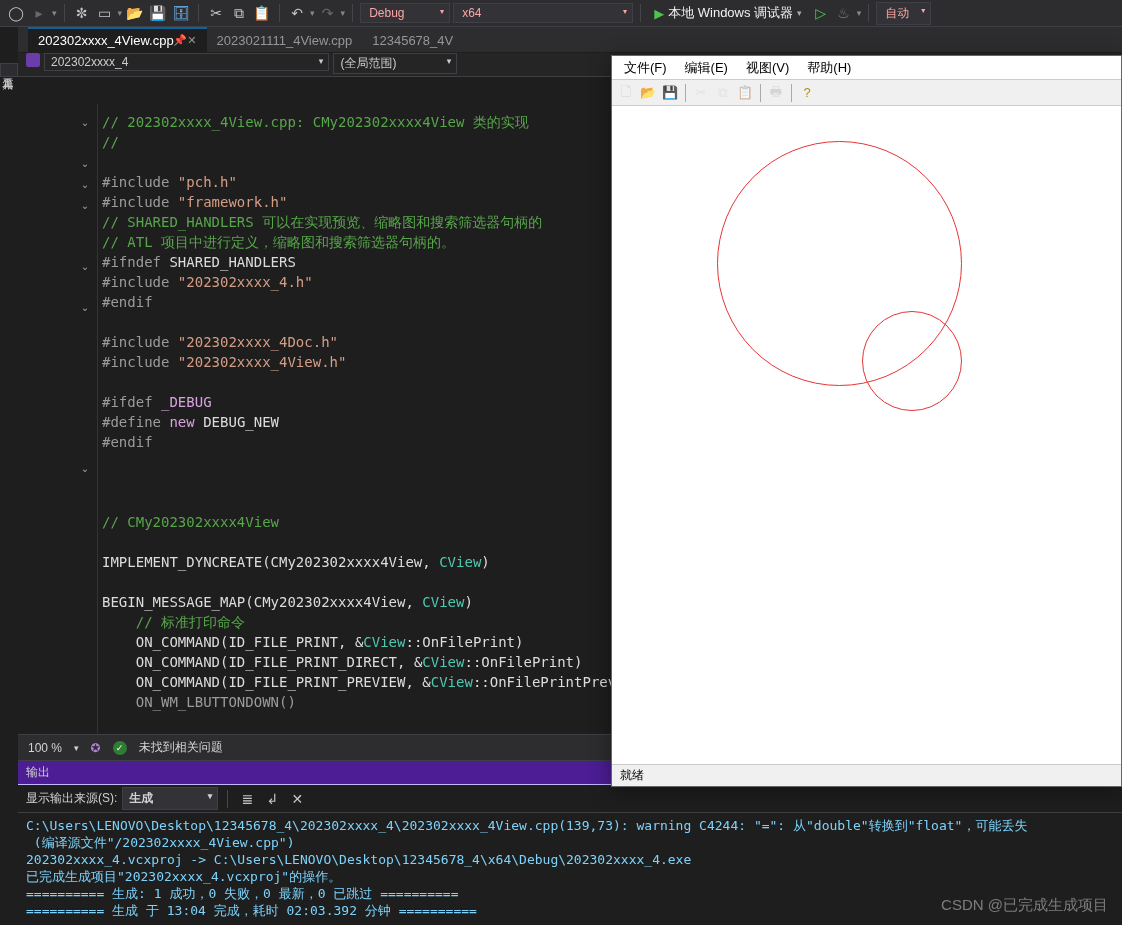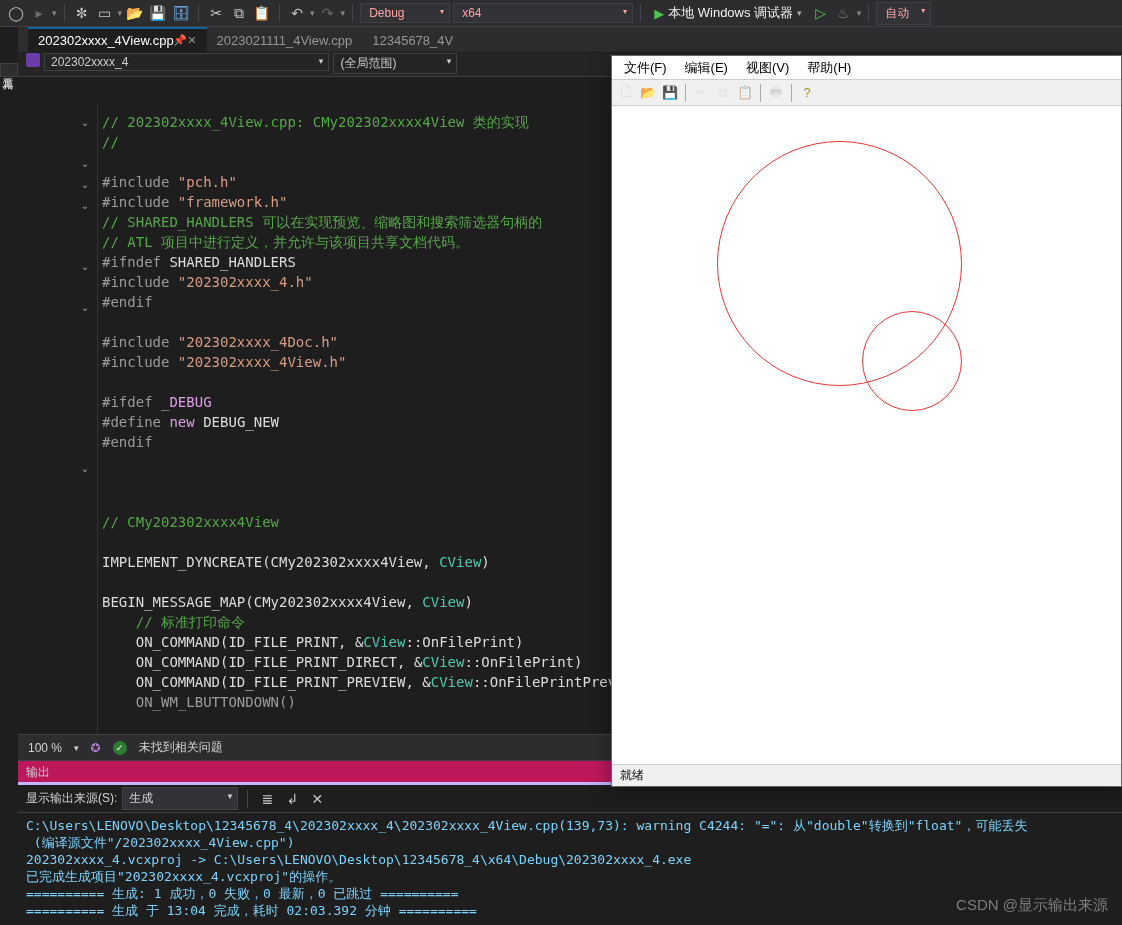--- a/index.html
+++ b/index.html
@@ -157,41 +157,42 @@
   position: absolute;
   top: 733px;
   left: 0;
   right: 0;
   bottom: 0;
   background: #1e1e1e;
   border-top: 1px solid #3f3f46;
 }
 .output-header {
   height: 24px;
-  background: #be185d;
+  background: #4c1d95;
   color: #d0d0d0;
   padding: 3px 8px;
   font-size: 12px;
-  border-bottom: 3px solid #c4b5fd;
+  border-bottom: 1px solid #c4b5fd;
 }
 .output-controls {
   height: 28px;
   display: flex;
   align-items: center;
   padding: 0 8px;
   gap: 5px;
   font-size: 12px;
   color: #d0d0d0;
   border-bottom: 1px solid #3f3f46;
 }
 .out-dd {
   background: #333337;
   border: 1px solid #3f3f46;
-  padding: 2px 84px 2px 6px;
+  padding: 2px 64px 2px 6px;
   position: relative;
+  font-weight: bold;
 }
 .out-dd::after { content: "▾"; position: absolute; right: 5px; top: 3px; font-size: 9px; }
 .output-text {
   padding: 4px 8px;
   font-family: "NSimSun", Consolas, monospace;
   font-size: 13px;
   line-height: 17px;
   color: #7dd3fc;
   white-space: pre;
   overflow: hidden;
@@ -366,21 +367,21 @@
 <br>
 <br>
 <br>
     </div>
     <div class="code"><span class="c-comment">// 202302xxxx_4View.cpp: CMy202302xxxx4View 类的实现</span>
 <span class="c-comment">//</span>
 
 <span class="c-macro">#include </span><span class="c-string">"pch.h"</span>
 <span class="c-macro">#include </span><span class="c-string">"framework.h"</span>
 <span class="c-comment">// SHARED_HANDLERS 可以在实现预览、缩略图和搜索筛选器句柄的</span>
-<span class="c-comment">// ATL 项目中进行定义，并允许与该项目共享文档代码。</span>
+<span class="c-comment">// ATL 项目中进行定义，缩略图和搜索筛选器句柄的。</span>
 <span class="c-macro">#ifndef </span><span class="c-default">SHARED_HANDLERS</span>
 <span class="c-macro">#include </span><span class="c-string">"202302xxxx_4.h"</span>
 <span class="c-macro">#endif</span>
 
 <span class="c-macro">#include </span><span class="c-string">"202302xxxx_4Doc.h"</span>
 <span class="c-macro">#include </span><span class="c-string">"202302xxxx_4View.h"</span>
 
 <span class="c-macro">#ifdef </span><span class="c-keyword">_DEBUG</span>
 <span class="c-macro">#define </span><span class="c-keyword">new</span><span class="c-default"> DEBUG_NEW</span>
 <span class="c-macro">#endif</span>
@@ -453,13 +454,13 @@
   </div>
   <div class="canvas">
     <div class="circle" style="left:105px;top:35px;width:245px;height:245px"></div>
     <div class="circle" style="left:250px;top:205px;width:100px;height:100px"></div>
   </div>
   <div class="statusbar">
     <span>就绪</span>
   </div>
 </div>
 
-<div class="watermark">CSDN @显示输出来源</div>
+<div class="watermark">CSDN @已完成生成项目</div>
 
 </body></html>

